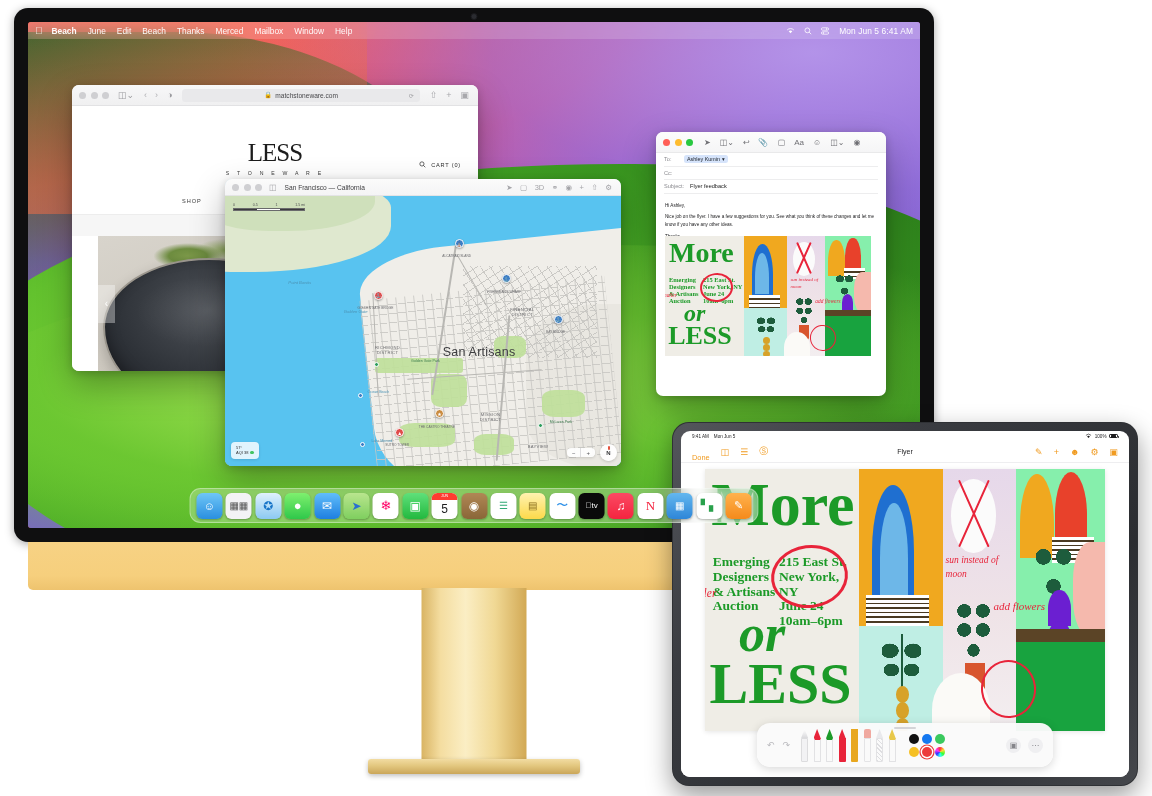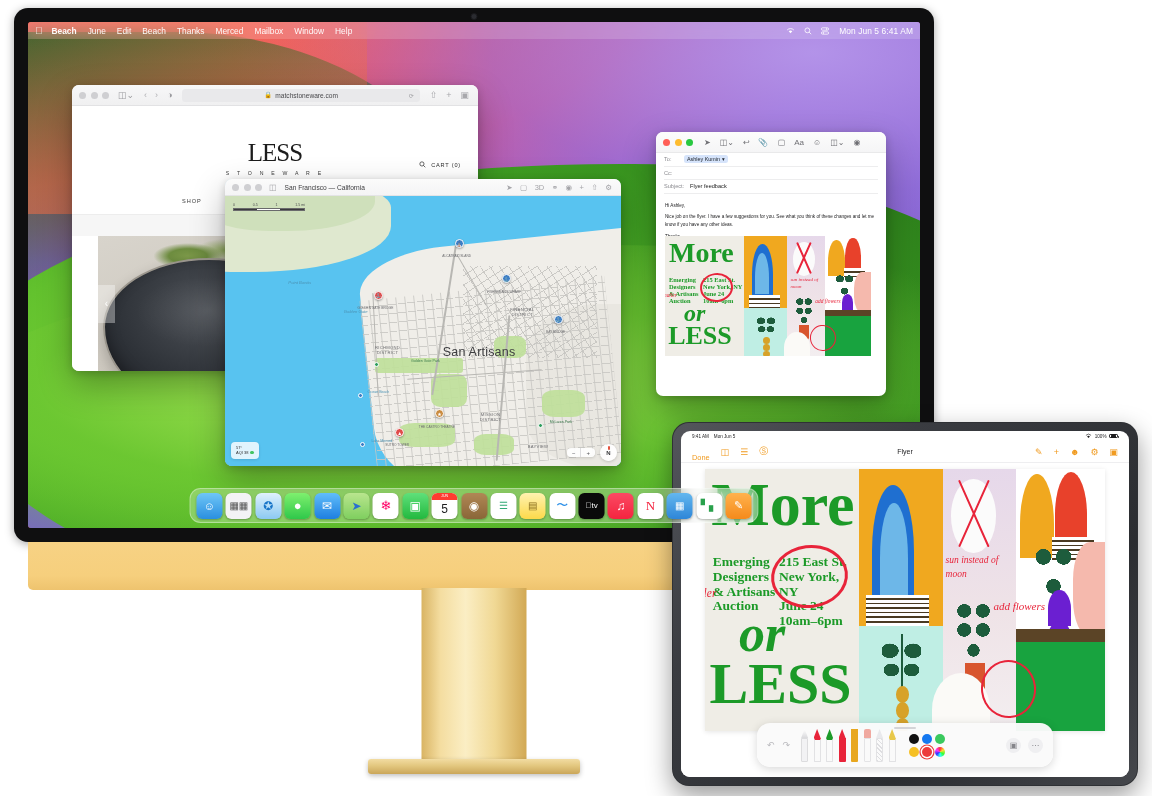--- a/index.html
+++ b/index.html
@@ -203,21 +203,21 @@
   .fl-info { position:absolute; font-family:"Liberation Serif", serif; font-weight:bold; color:#1c9a28; line-height:1.08;}
   .fl-or { position:absolute; font-family:"Liberation Serif", serif; font-weight:bold; font-style:italic; color:#1c9a28; line-height:.82;}
   .fl-less { position:absolute; font-family:"Liberation Serif", serif; font-weight:bold; color:#1c9a28; line-height:.82;}
   .fl-addr { position:absolute; font-family:"Liberation Serif", serif; font-weight:bold; color:#1c9a28; line-height:1.08;}
   .circle-ann { position:absolute; border:2.2px solid #e8243a; border-radius:50%; transform:rotate(-7deg); }
   .ann-text { position:absolute; color:#e8243a; font-family:"Liberation Serif", serif; font-style:italic; }
   
   .pnl { position:relative; height:100%; }
   .p1 { width:34%; background:#f0a81f; }
   .p2 { width:30%; background:linear-gradient(180deg,#e6d8ea 0%, #efe3e7 55%, #f3eef0 100%); }
-  .p3 { width:36%; background:#ffffff; }
+  .p3 { width:36%; background:#86efac; }
   .arch { position:absolute; border-radius:50% 50% 0 0 / 60% 60% 0 0; }
   .steps { position:absolute; background:
       repeating-linear-gradient(180deg, #ffffff 0 3px, #4a3a22 3px 4.6px); }
   .moon { position:absolute; border-radius:50%; background:#fbfbfb; }
   .xmark { position:absolute; }
   .xmark:before, .xmark:after { content:""; position:absolute; left:50%; top:0; width:2.2px; height:100%; background:#e8243a; border-radius:2px;}
   .xmark:before { transform: translateX(-50%) rotate(24deg); }
   .xmark:after  { transform: translateX(-50%) rotate(-24deg); }
   .pot { position:absolute; background:#d8552e; border-radius: 0 0 18% 18%; }
   .leafstem { position:absolute; }

